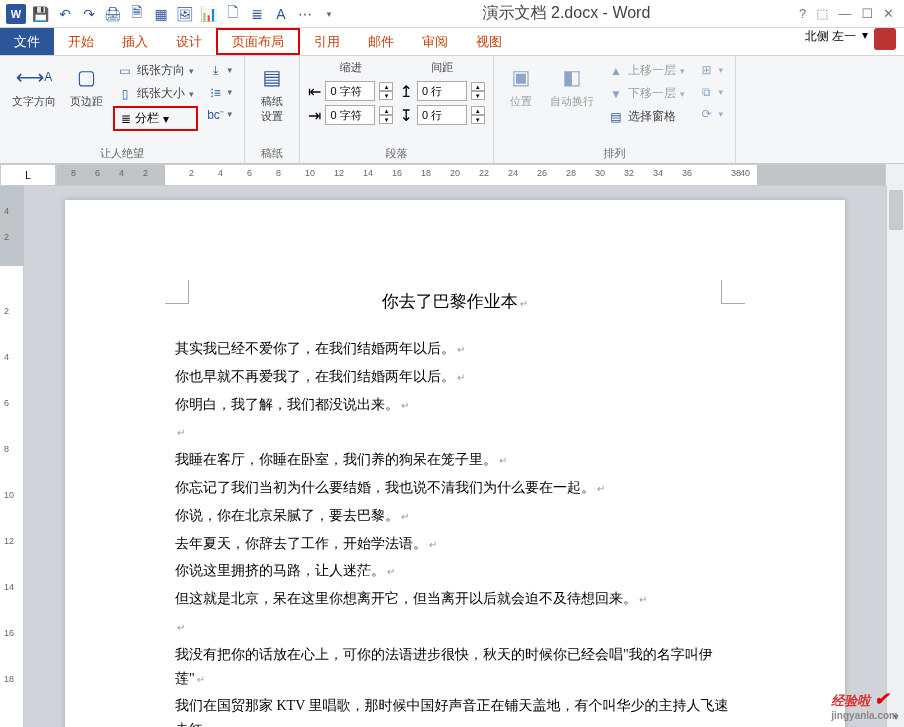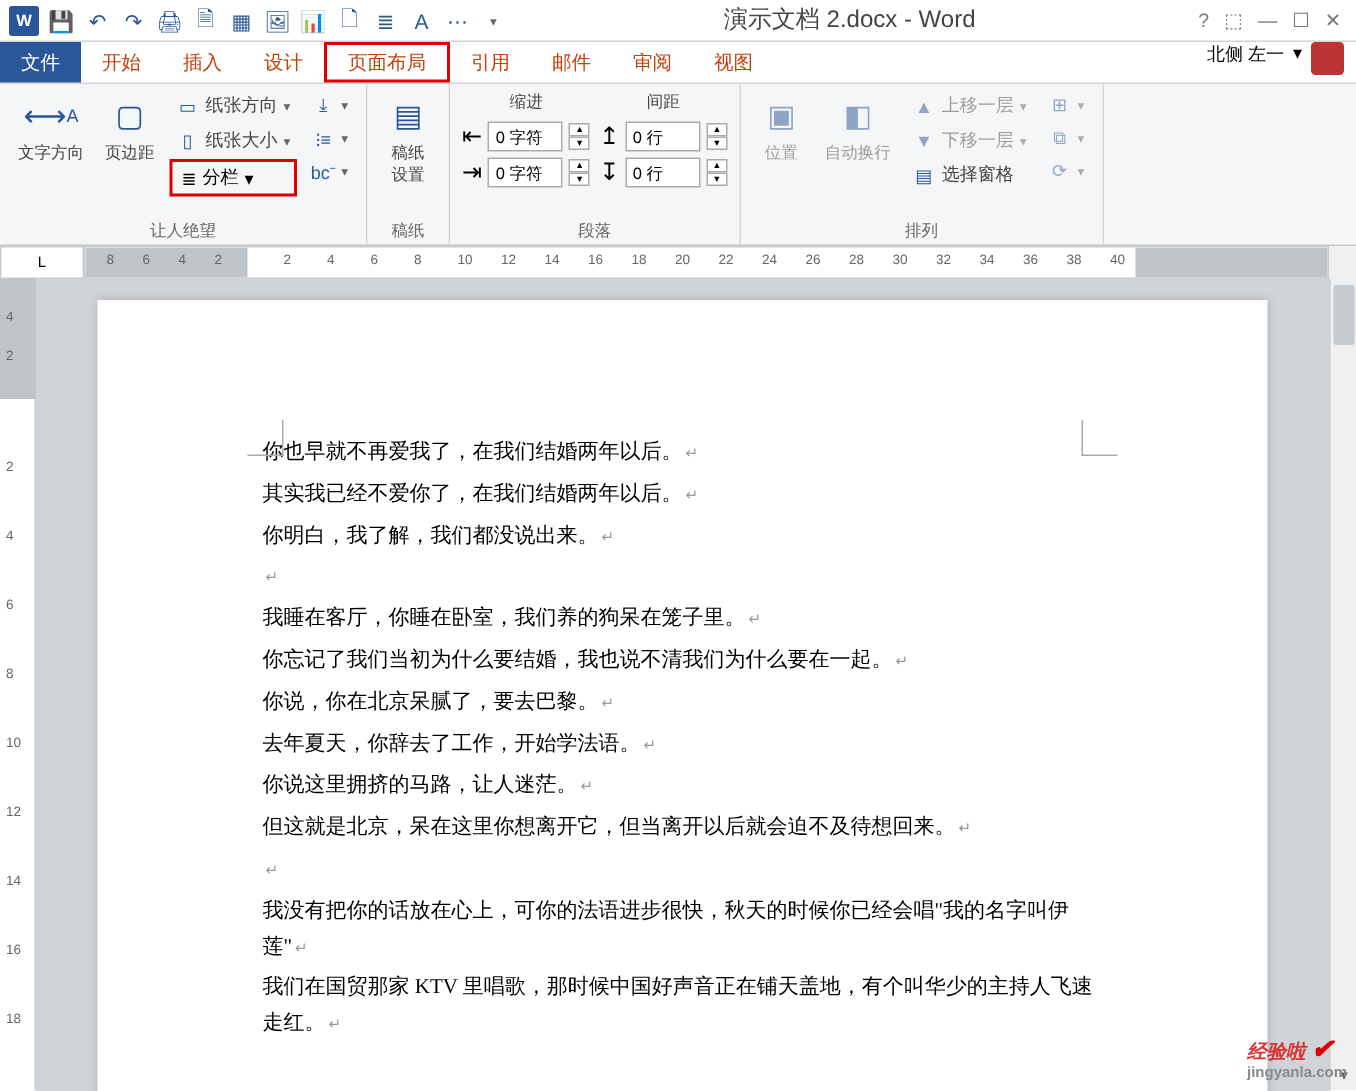--- a/index.html
+++ b/index.html
@@ -261,21 +261,21 @@
       <span class="tick" style="left: 364px;">18</span>
       <span class="tick" style="left: 393px;">20</span>
       <span class="tick" style="left: 422px;">22</span>
       <span class="tick" style="left: 451px;">24</span>
       <span class="tick" style="left: 480px;">26</span>
       <span class="tick" style="left: 509px;">28</span>
       <span class="tick" style="left: 538px;">30</span>
       <span class="tick" style="left: 567px;">32</span>
       <span class="tick" style="left: 596px;">34</span>
       <span class="tick" style="left: 625px;">36</span>
-      <span class="tick" style="left: 654px;">38</span>
+      <span class="tick" style="left: 674px;">38</span>
       <span class="tick" style="left: 683px;">40</span>
       <span class="tick" style="left: 712px;">42</span>
       <span class="tick" style="left: 741px;">44</span>
       <span class="tick" style="left: 770px;">46</span>
       <span class="tick" style="left: 799px;">48</span>
       <div class="dark" style="left: 700px; width: 200px;"></div>
     </div>
   <div style="width:18px;background:#eef0f2"></div>
 </div>
 
@@ -291,23 +291,24 @@
       <span class="tick" style="top: 304px;">10</span>
       <span class="tick" style="top: 350px;">12</span>
       <span class="tick" style="top: 396px;">14</span>
       <span class="tick" style="top: 442px;">16</span>
       <span class="tick" style="top: 488px;">18</span>
     </div>
   <div class="page-scroll">
     <div class="page">
       <div class="page-corner corner-tl"></div>
       <div class="page-corner corner-tr"></div>
+      <div class="doc-title pmark">你去了巴黎作业本</div>
       <div id="paras">
+          <div class="para pmark">其实我已经不爱你了，在我们结婚两年以后。</div>
           <div class="para pmark">你也早就不再爱我了，在我们结婚两年以后。</div>
-          <div class="para pmark">其实我已经不爱你了，在我们结婚两年以后。</div>
           <div class="para pmark">你明白，我了解，我们都没说出来。</div>
           <div class="para pmark"></div>
           <div class="para pmark">我睡在客厅，你睡在卧室，我们养的狗呆在笼子里。</div>
           <div class="para pmark">你忘记了我们当初为什么要结婚，我也说不清我们为什么要在一起。</div>
           <div class="para pmark">你说，你在北京呆腻了，要去巴黎。</div>
           <div class="para pmark">去年夏天，你辞去了工作，开始学法语。</div>
           <div class="para pmark">你说这里拥挤的马路，让人迷茫。</div>
           <div class="para pmark">但这就是北京，呆在这里你想离开它，但当离开以后就会迫不及待想回来。</div>
           <div class="para pmark"></div>
           <div class="para pmark">我没有把你的话放在心上，可你的法语进步很快，秋天的时候你已经会唱"我的名字叫伊莲"</div>

